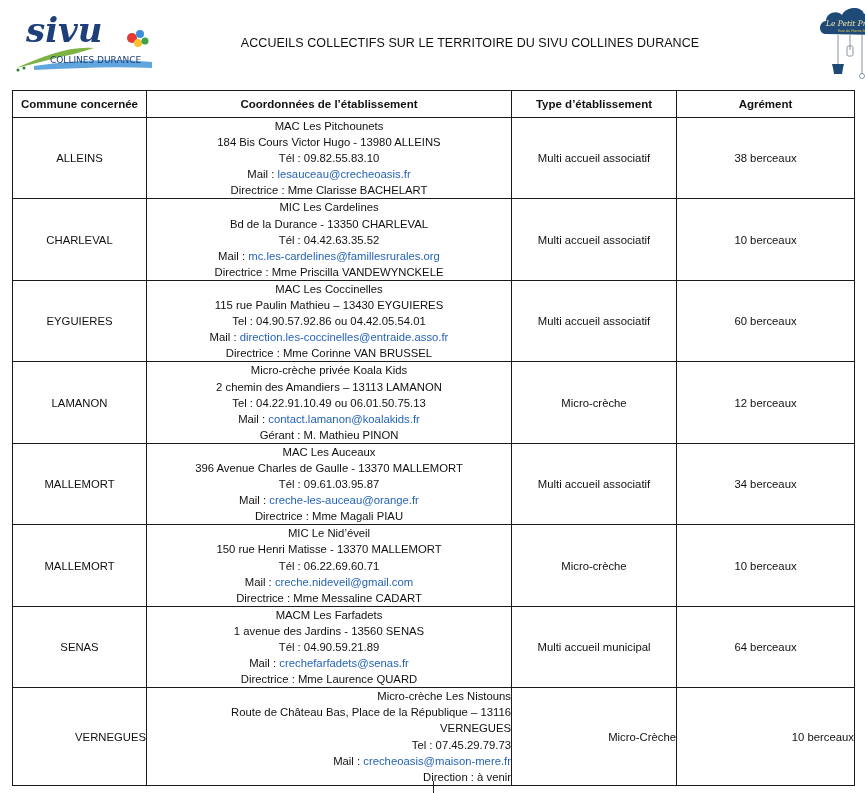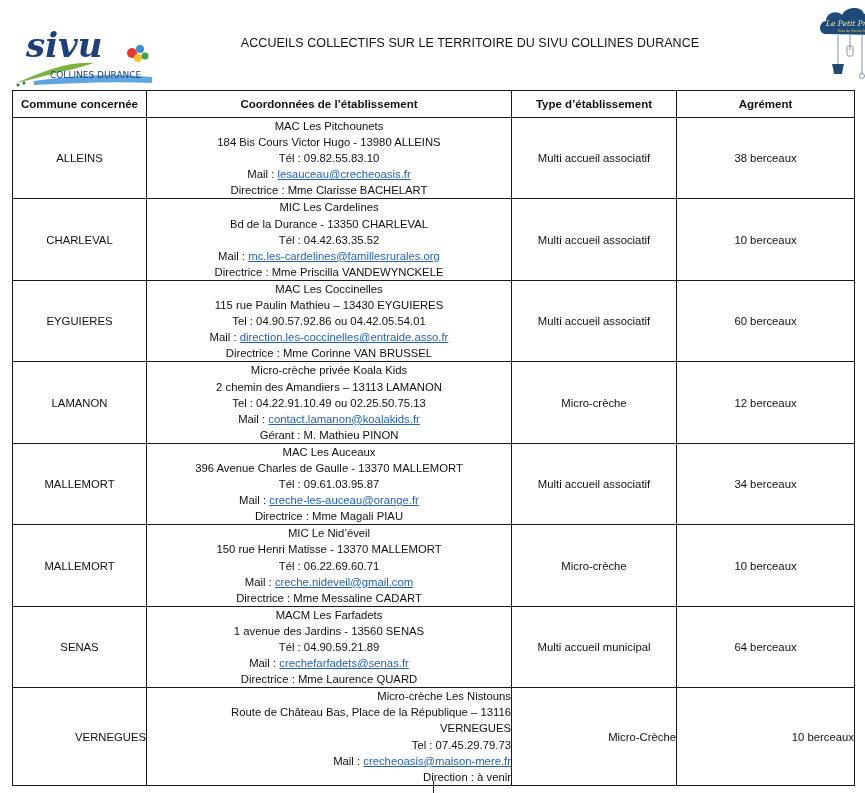--- a/index.html
+++ b/index.html
@@ -14,21 +14,20 @@
       overflow: hidden;
       font-family: "Liberation Sans", sans-serif;
       color: #111111;
     }
     .logo-left {
       position: absolute;
       left: 14px;
       top: 8px;
       width: 140px;
       height: 68px;
-      margin-top: 15px;
     }
     .logo-right {
       position: absolute;
       left: 786px;
       top: 4px;
       width: 70px;
       height: 78px;
       margin-left: 32px;
     }
     .doc-title {
@@ -69,21 +68,20 @@
       height: 95px;
       text-align: right;
     }
     .coord-line {
       display: block;
       line-height: 16.1px;
       white-space: nowrap;
     }
     a.mail-link {
       color: #2563b8;
-      text-decoration: underline;
     }
     .cursor-mark {
       position: absolute;
       left: 433px;
       top: 781px;
       width: 1px;
       height: 12px;
       background: #222;
     }
   </style>
@@ -175,21 +173,21 @@
       </td>
       <td>Multi accueil associatif</td>
       <td>60 berceaux</td>
     </tr>
 
     <tr>
       <td>LAMANON</td>
       <td>
         <span class="coord-line">Micro-crèche privée Koala Kids</span>
         <span class="coord-line">2 chemin des Amandiers – 13113 LAMANON</span>
-        <span class="coord-line">Tel : 04.22.91.10.49 ou 02.25.50.75.13</span>
+        <span class="coord-line">Tel : 04.22.91.10.49 ou 06.01.50.75.13</span>
         <span class="coord-line"><span>Mail : </span><a class="mail-link">contact.lamanon@koalakids.fr</a></span>
         <span class="coord-line">Gérant : M. Mathieu PINON</span>
       </td>
       <td>Micro-crèche</td>
       <td>12 berceaux</td>
     </tr>
 
     <tr>
       <td>MALLEMORT</td>
       <td>

